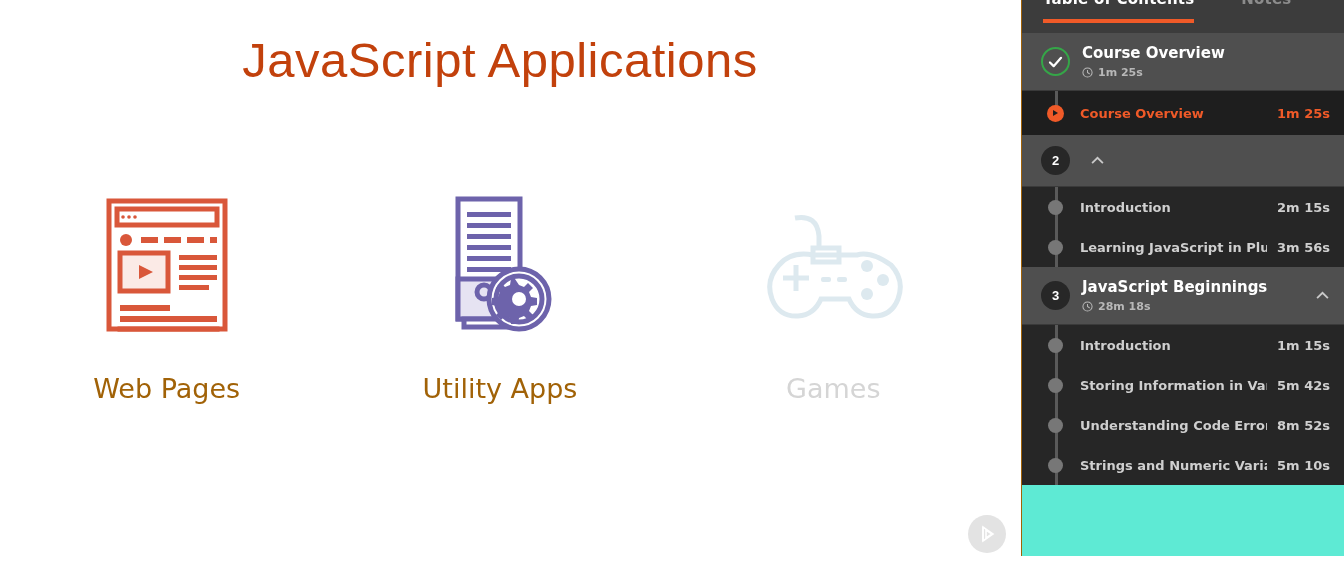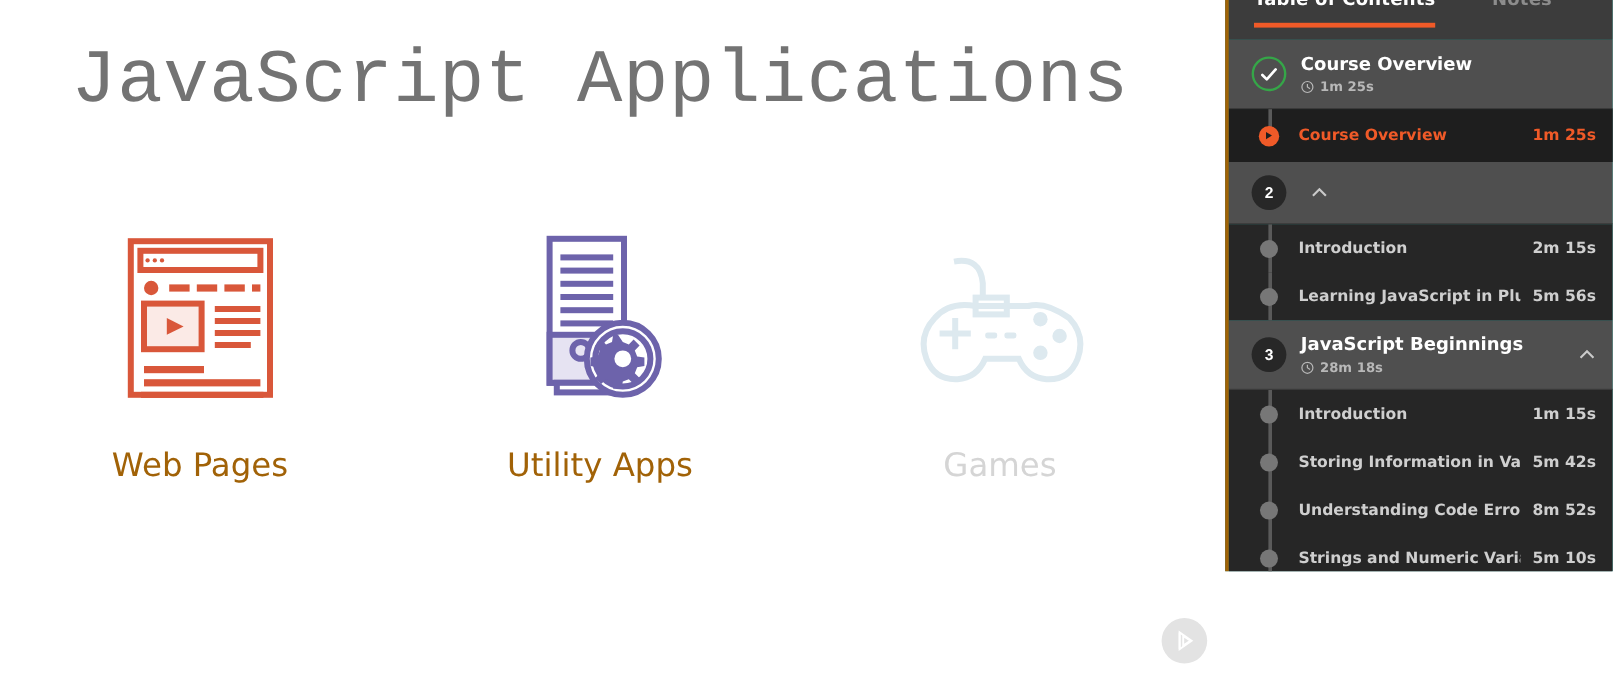--- a/index.html
+++ b/index.html
@@ -16,25 +16,25 @@
     position: relative;
     width: 1021px; height: 564px;
     background: #ffffff;
     flex: 0 0 1021px;
     overflow: hidden;
   }
   #slide-title {
     position: absolute;
     top: 32px; left: 0; width: 1000px;
     text-align: center;
-    font-size: 63px;
+    font-size: 49px;
     font-weight: 300;
     letter-spacing: 0.5px;
-    color: #737373;
-    font-family: Liberation Mono, monospace;
+    color: #c2410c;
+    font-family: Liberation Sans, sans-serif;
     white-space: nowrap;
   }
   #cards {
     position: absolute;
     top: 185px; left: 0; width: 1000px;
     display: flex;
     justify-content: space-around;
     align-items: flex-end;
   }
   .card { width: 220px; text-align: center; }
@@ -57,26 +57,26 @@
     border-radius: 50%;
     background: #e3e3e3;
     display: flex; align-items: center; justify-content: center;
     cursor: pointer;
   }
   #next-button svg { display: block; }
 
   
   #sidebar {
     flex: 0 0 323px;
-    width: 323px; height: 476px;
-    background: #0f766e;
+    width: 323px; height: 556px;
+    background: #5eead4;
     color: #ffffff;
     overflow: hidden;
     position: relative;
-    border-left: 3px solid #a16207;
+    border-left: 1px solid #a16207;
   }
 
   
   #tabs {
     height: 33px;
     background: #3c3c3c;
     display: flex;
     align-items: flex-start;
     padding-left: 21px;
     position: relative;
@@ -350,21 +350,21 @@
           <div class="lesson">
             <span class="rail"></span>
             <span class="lesson-dot"></span>
             <span class="lesson-name">Introduction</span>
             <span class="lesson-time">2m 15s</span>
           </div>
           <div class="lesson">
             <span class="rail"></span>
             <span class="lesson-dot"></span>
             <span class="lesson-name">Learning JavaScript in Plunker</span>
-            <span class="lesson-time">5m 56s</span>
+            <span class="lesson-time">3m 56s</span>
           </div>
         </div>
         <div class="section">
           <div class="section-badge">3</div>
           <div class="section-text">
             <div class="section-title">JavaScript Beginnings</div>
             <div class="section-meta">
               <svg width="11" height="11" viewBox="0 0 12 12" fill="none" stroke="currentColor" stroke-width="1.1">
                 <circle cx="6" cy="6" r="5"></circle>
                 <path d="M6 3.2V6l2.4 1.6"></path>

